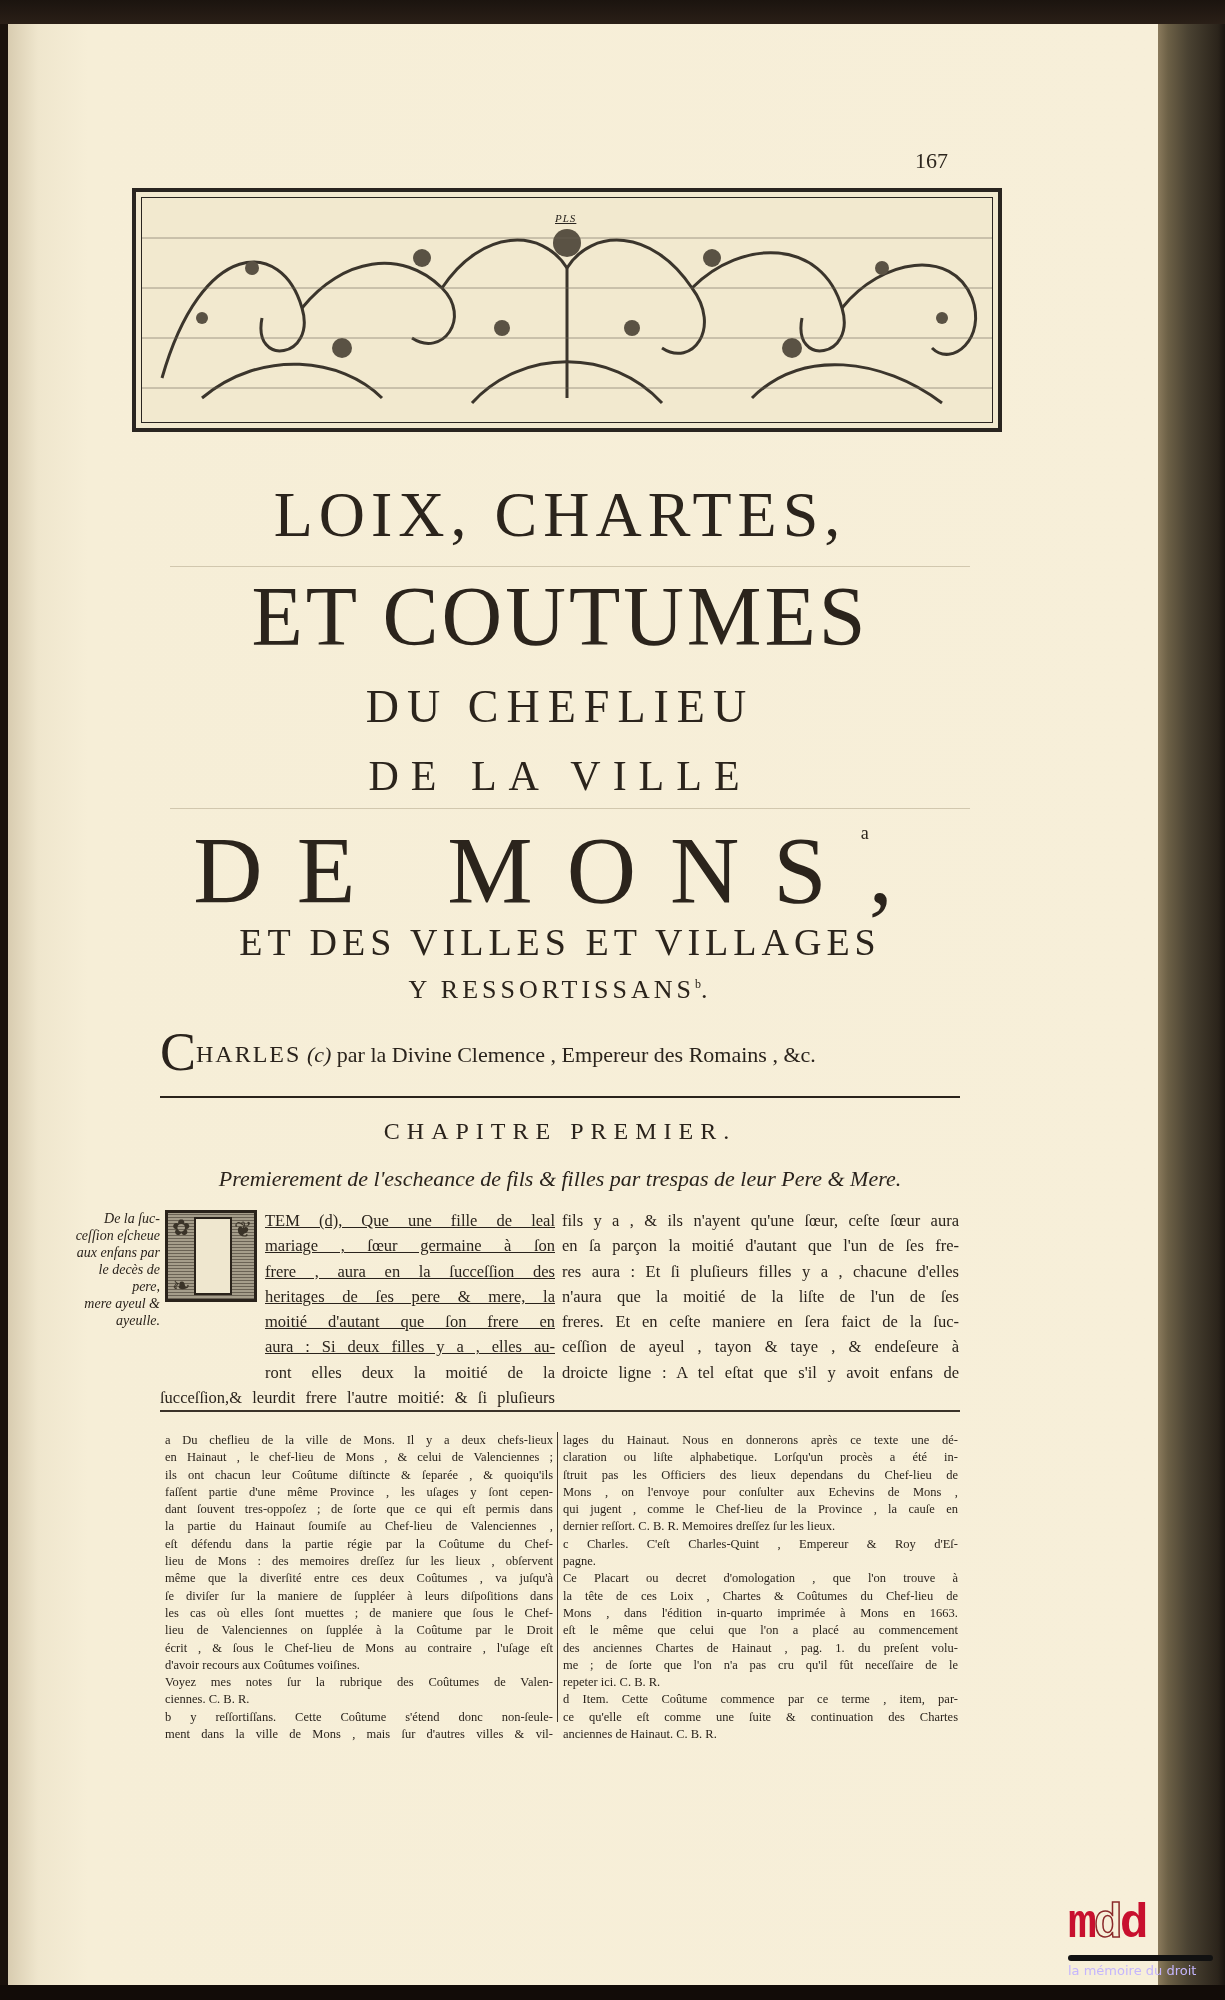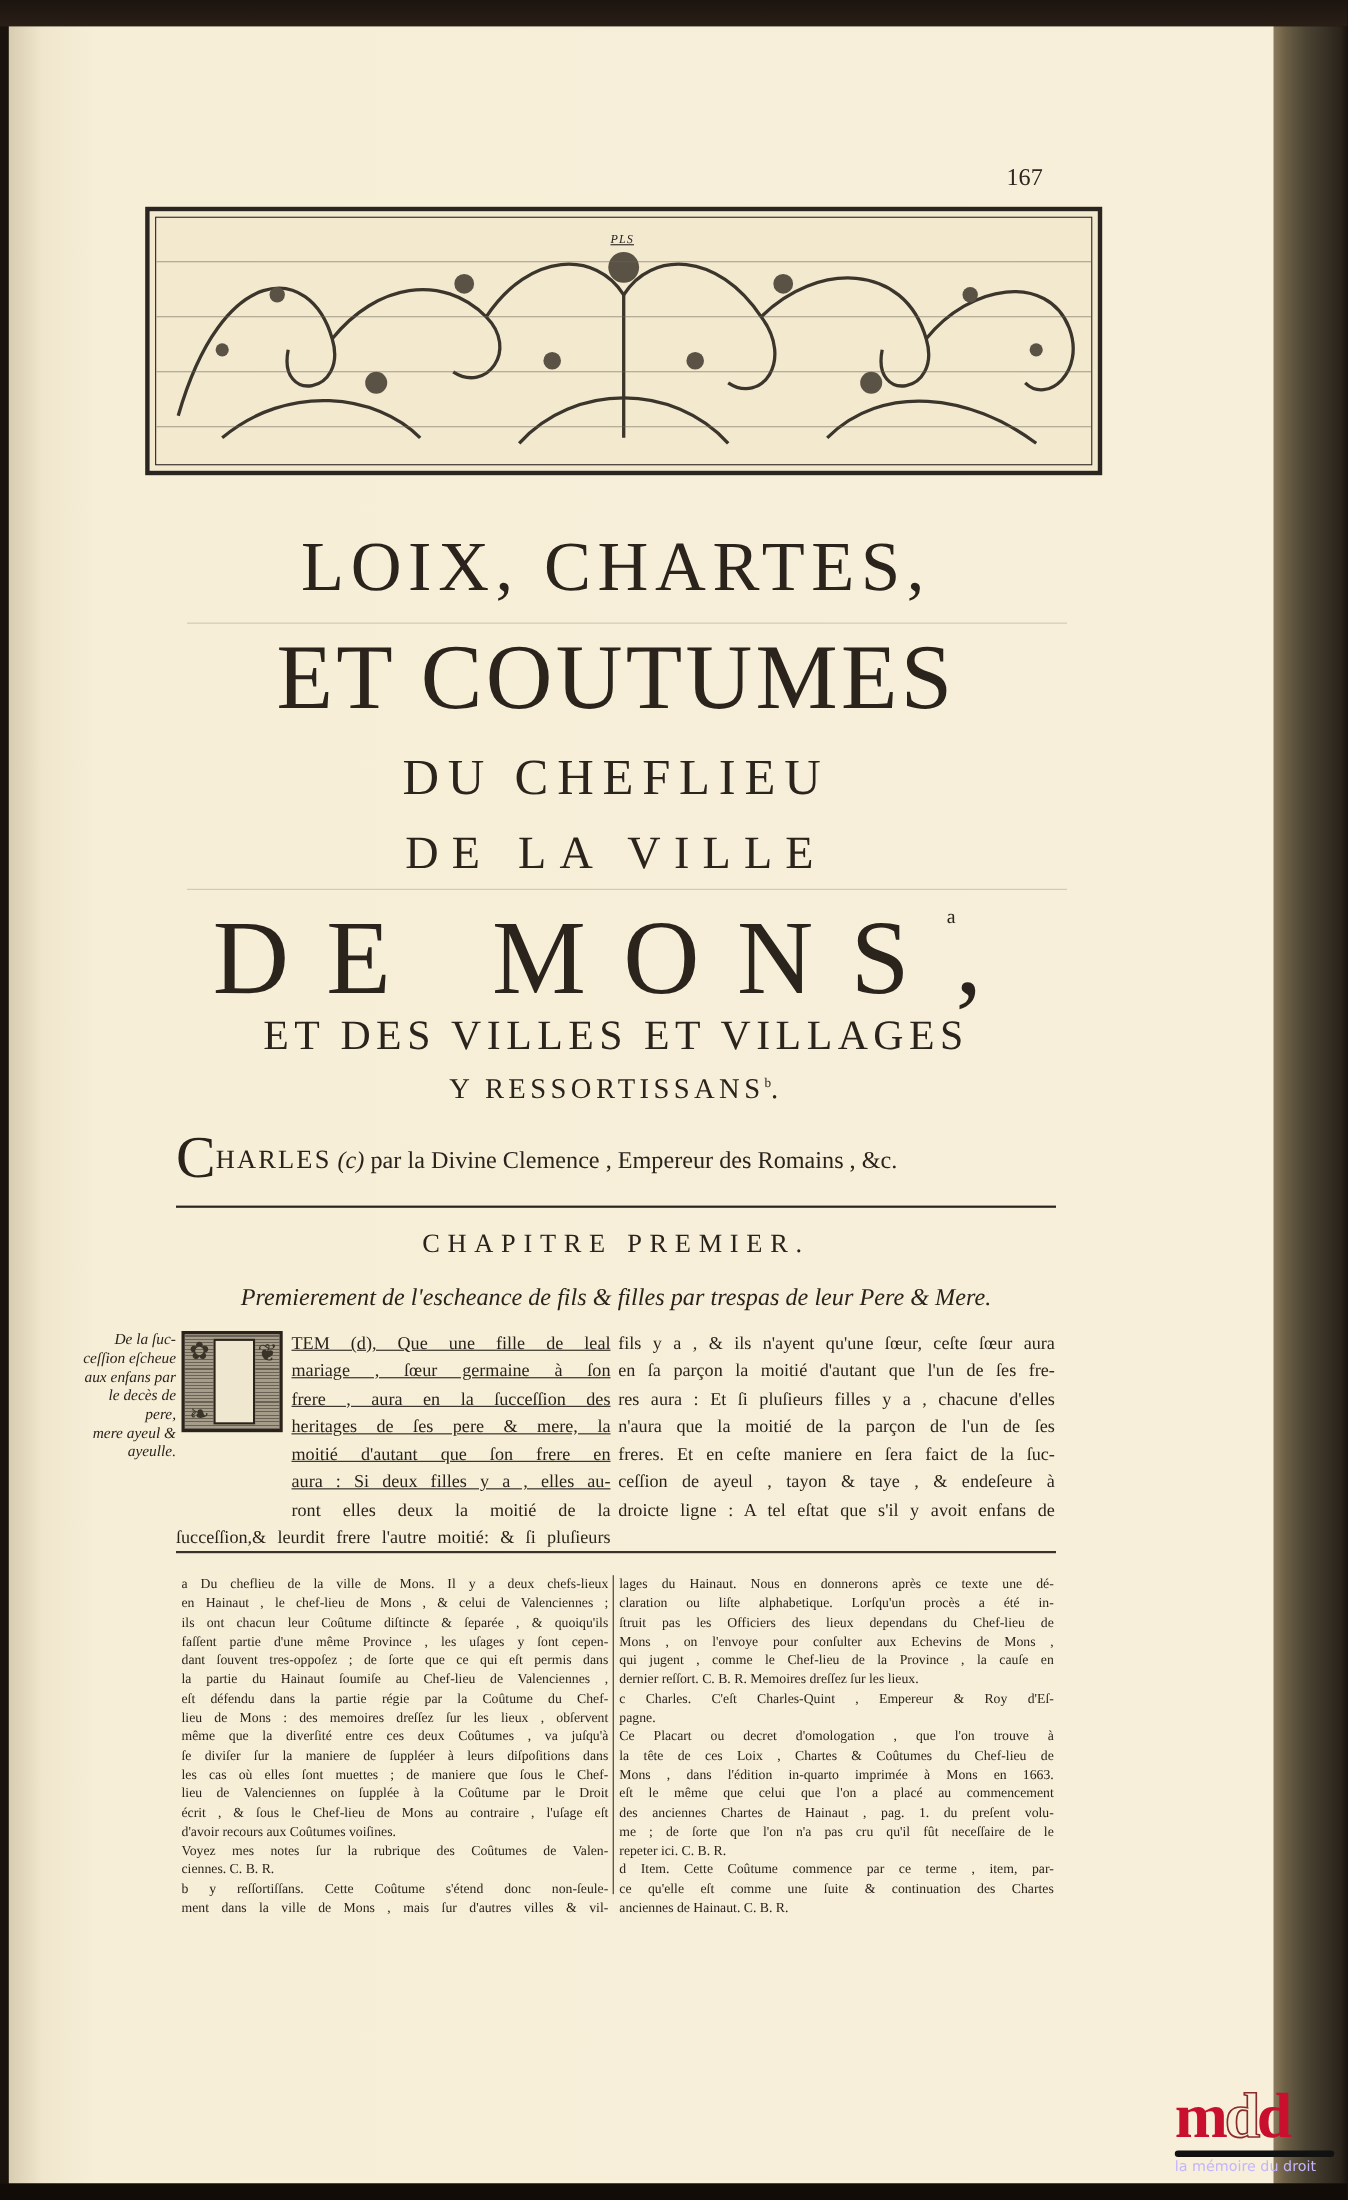--- a/index.html
+++ b/index.html
@@ -77,21 +77,21 @@
   .rule-notes { position:absolute; left:160px; top:1410px; width:800px; height:1.5px; background:#3a3228; }
   .notes-divider { position:absolute; left:557px; top:1432px; width:1px; height:290px; background:#3a3228; }
   .notes-col { position:absolute; font-size:12.5px; line-height:17.3px; }
   .notes-left { left:165px; top:1432px; width:388px; }
   .notes-right { left:563px; top:1432px; width:395px; }
   .notes-col .line { text-align-last:justify; }
   .notes-col .line.last { text-align-last:left; }
   .it { font-style:italic; }
 
   .logo { position:absolute; left:1068px; top:1895px; width:150px; height:100px; }
-  .logo-mark { font-family:Liberation Serif, serif; font-size:58px; font-weight:bold; color:#c8102e; letter-spacing:-3px; line-height:58px; }
+  .logo-mark { font-family:Liberation Mono, monospace; font-size:48px; font-weight:bold; color:#c8102e; letter-spacing:-3px; line-height:58px; }
   .logo-mark .mid { color:transparent; -webkit-text-stroke:1.5px #8a2a2a; }
   .logo-bar { width:145px; height:6px; background:#111; border-radius:3px; margin-top:2px; }
   .logo-text { font-family:"DejaVu Sans",sans-serif; font-size:13px; color:#c4b5fd; margin-top:2px; white-space:nowrap; }
 </style>
 </head>
 <body>
 
 <div class="top-bar"></div>
 <div class="page"></div>
 <div class="page-edge"></div>
@@ -179,21 +179,21 @@
   <span class="line">aura : Si deux filles y a , elles au-</span>
 </div>
 <div class="body-col body-left-bottom">
   <span class="line" style="padding-left:105px;">ront elles deux la moitié de la</span>
   <span class="line">ſucceſſion,&amp; leurdit frere l'autre moitié: &amp; ſi pluſieurs</span>
 </div>
 <div class="body-col body-right">
   <span class="line">fils y a , &amp; ils n'ayent qu'une ſœur, ceſte ſœur aura</span>
   <span class="line">en ſa parçon la moitié d'autant que l'un de ſes fre-</span>
   <span class="line">res aura : Et ſi pluſieurs filles y a , chacune d'elles</span>
-  <span class="line">n'aura que la moitié de la parçon de l'un de ſes</span>
+  <span class="line">n'aura que la moitié de la liſte de l'un de ſes</span>
   <span class="line">freres. Et en ceſte maniere en ſera faict de la ſuc-</span>
   <span class="line">ceſſion de ayeul , tayon &amp; taye , &amp; endeſeure à</span>
   <span class="line">droicte ligne : A tel eſtat que s'il y avoit enfans de</span>
 </div>
 
 <div class="rule-notes"></div>
 <div class="notes-divider"></div>
 
 <div class="notes-col notes-left">
   <span class="line">a Du cheflieu de la ville de Mons. Il y a deux chefs-lieux</span>

